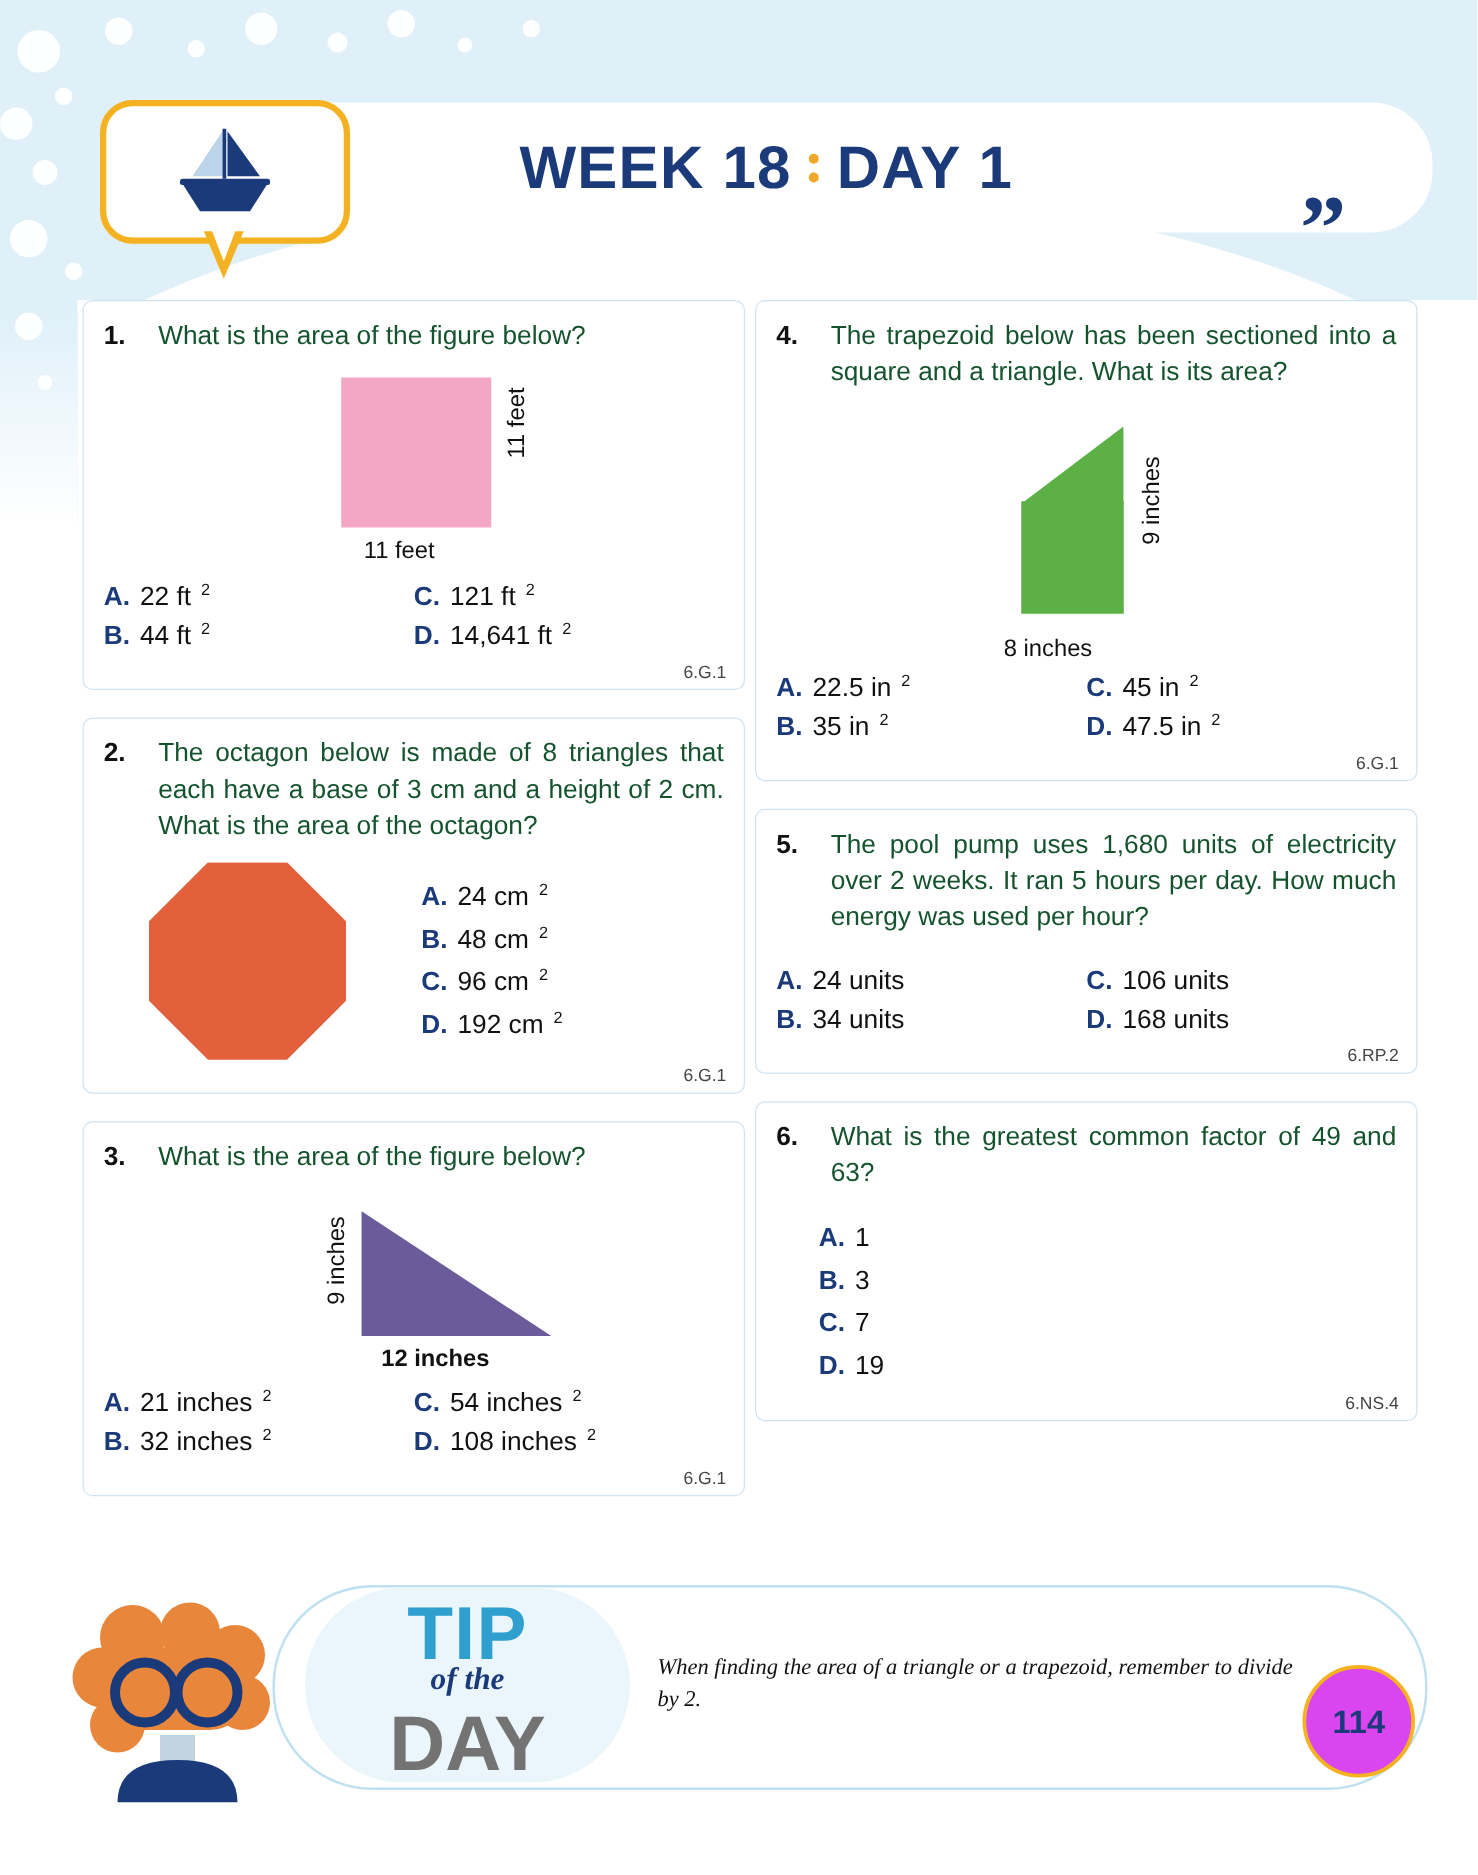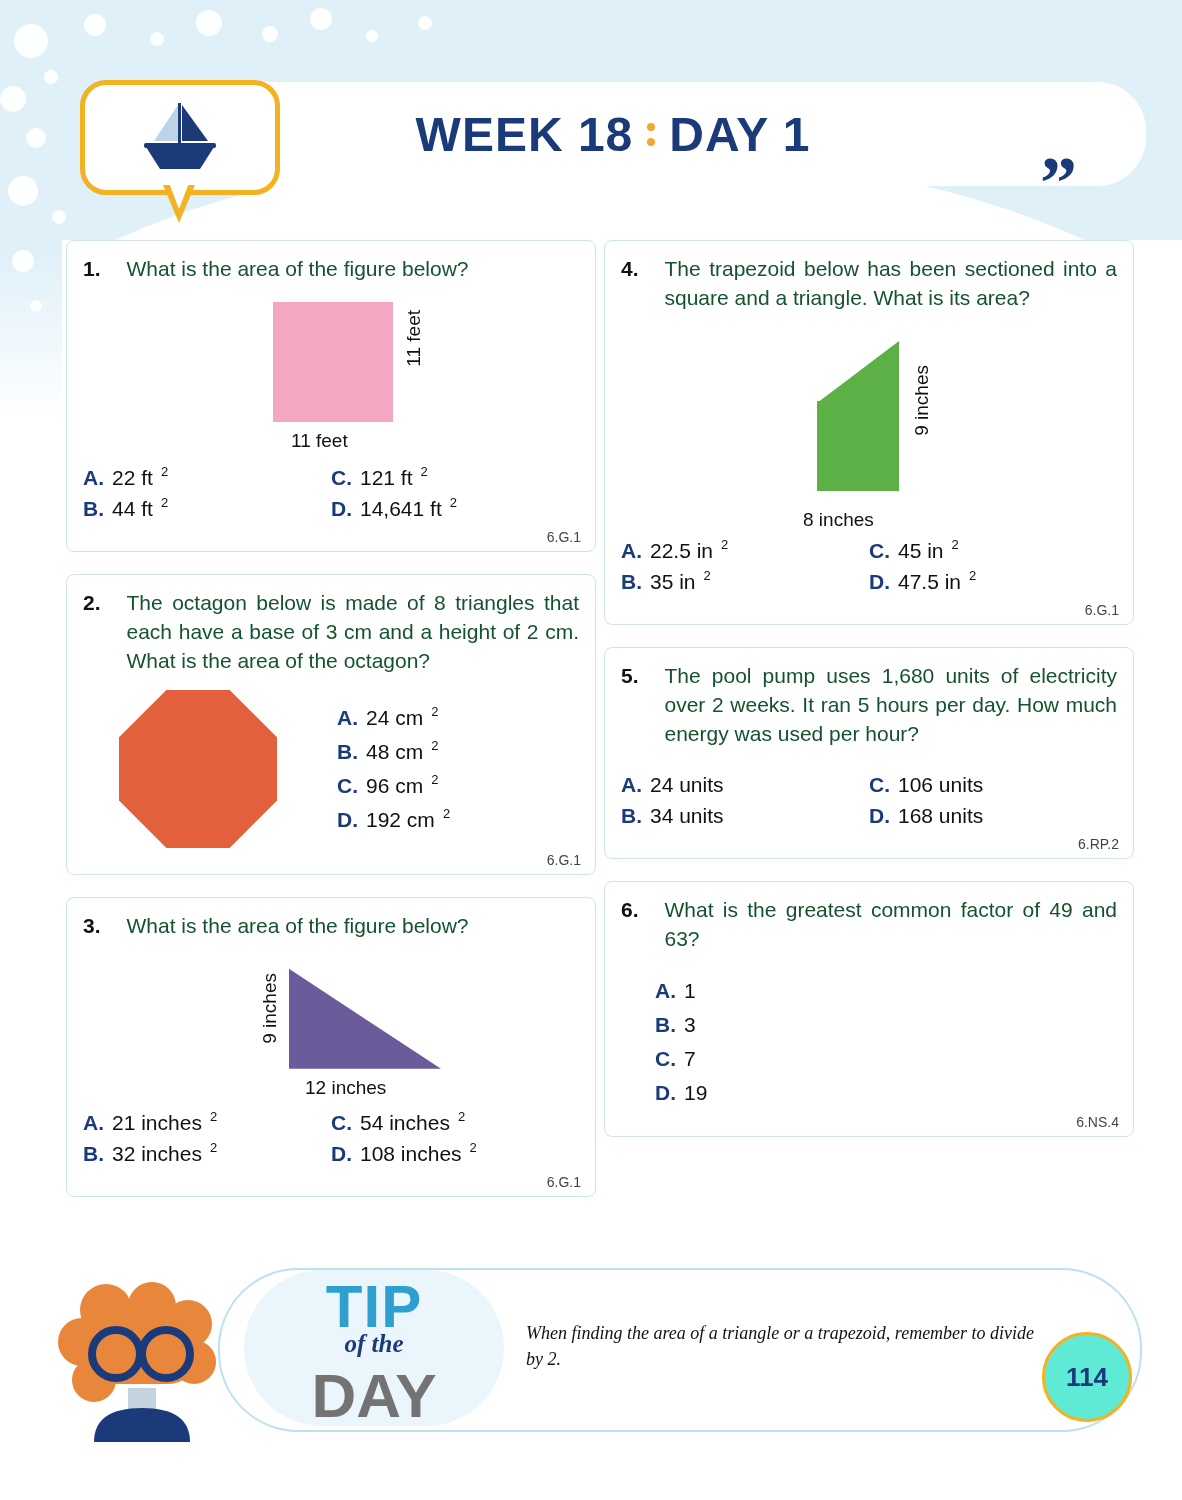--- a/index.html
+++ b/index.html
@@ -128,21 +128,21 @@
   .tip-word {
     position:absolute; text-align:center; width:260px; left:196px;
     color:#2f9fd0; font-weight:bold; font-family:"Liberation Sans", sans-serif;
   }
   .tip-tip { top:14px; font-size:60px; letter-spacing:1px; }
   .tip-of { top:72px; font-size:25px; font-style:italic; color:#1b3a7a; font-weight:bold;
             font-family:"Liberation Serif", serif; letter-spacing:0; }
   .tip-day { top:102px; font-size:62px; color:#737373; }
   .page-circle {
     position:absolute; right:6px; top:74px; width:84px; height:84px;
-    border:3px solid #f4b223; border-radius:50%; background:#5eead4;
+    border:3px solid #f4b223; border-radius:50%; background:#d946ef;
     display:flex; align-items:center; justify-content:center;
     color:#1b3a7a; font-size:26px; font-weight:bold;
   }
   .girl { position:absolute; left:0px; top:18px; width:210px; height:166px; }
 </style>
 </head>
 <body>
 
 <div class="bg-top">
   <div class="wave"></div>
@@ -268,21 +268,21 @@
     </div>
 
     <div class="card">
       <div class="q-row">
         <div class="q-num">3.</div>
         <div class="q-text">What is the area of the figure below?</div>
       </div>
       <div class="fig" style="height:160px;">
         <div style="position:absolute; left:206px; top:18px;" class="tri-purple"></div>
         <div class="lbl-v" style="left:176px;top:22px;">9 inches</div>
-        <div class="lbl-h" style="left:222px;top:126px;">12 inches</div>
+        <div class="lbl-h" style="left:222px;top:126px;font-weight:bold;">12 inches</div>
       </div>
       <div class="ans-grid" style="margin-top:-8px;">
         <div class="ans-col">
           <div class="ans">
               <b>A.</b>
               <span>21 inches</span>
               <sup>2</sup>
             </div>
           <div class="ans">
               <b>B.</b>

